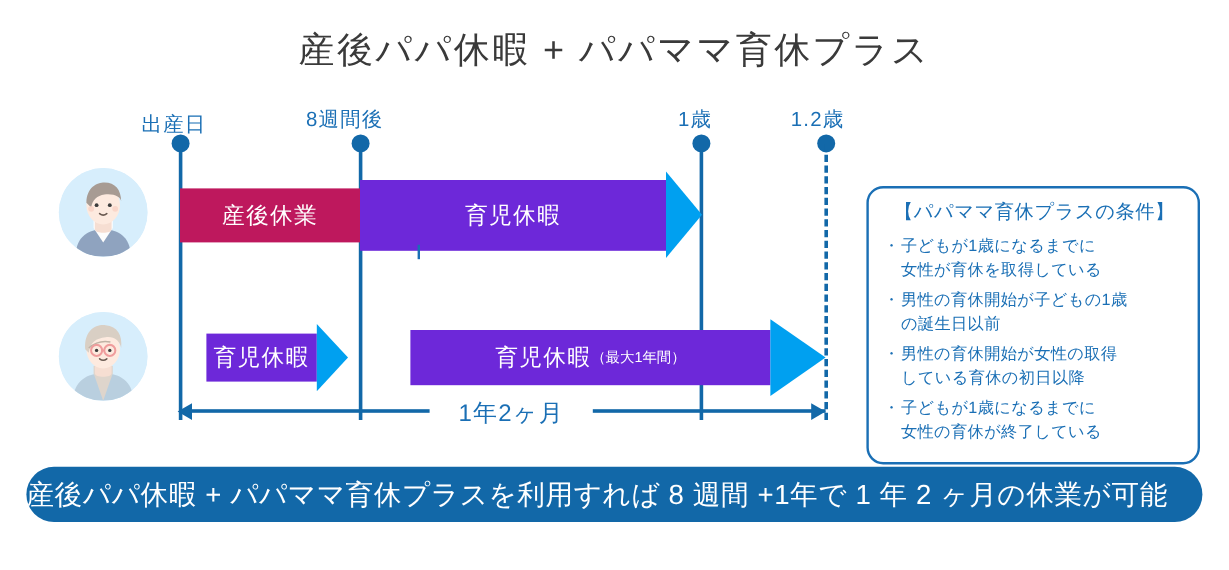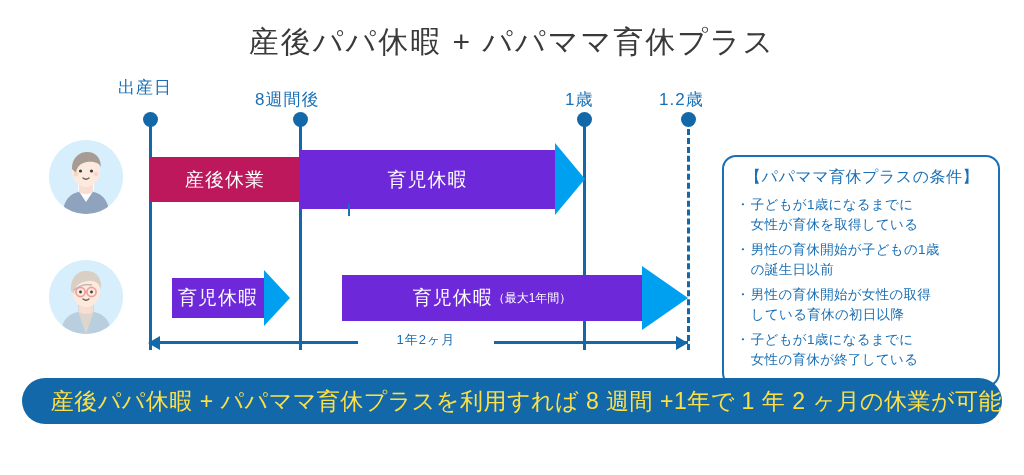--- a/index.html
+++ b/index.html
@@ -145,62 +145,62 @@
   
   .span-line {
     position: absolute;
     height: 3px;
     background: #1268a8;
   }
   .span-label {
     position: absolute;
     background: #ffffff;
     color: #1a6fb5;
-    font-size: 13px;
+    font-size: 20px;
     letter-spacing: 1px;
     text-align: center;
     padding: 0 8px;
   }
   .span-arrow-l, .span-arrow-r {
     position: absolute;
     width: 0;
     height: 0;
     border-top: 7px solid transparent;
     border-bottom: 7px solid transparent;
   }
   .span-arrow-l { border-right: 12px solid #1268a8; }
   .span-arrow-r { border-left: 12px solid #1268a8; }
 
   
   .banner {
     position: absolute;
     left: 22px;
-    top: 378px;
+    top: 389px;
     width: 980px;
     height: 46px;
     background: #1268a8;
     border-radius: 23px;
-    color: #fde047;
+    color: #ffffff;
     display: flex;
     align-items: center;
-    justify-content: flex-end;
+    justify-content: flex-start;
     font-size: 23px;
     letter-spacing: 0.5px;
     white-space: nowrap;
   }
 </style>
 </head>
 <body>
 
 <div id="root">
 
   <div class="title">産後パパ休暇 + パパママ育休プラス</div>
 
   <div>
-    <div class="tick-label" style="left:118px; top:76px;">出産日</div>
+    <div class="tick-label" style="left:118px; top:92px;">出産日</div>
     <div class="tick-dot" style="left:143px; top:112px;"></div>
     <div class="tick-line" style="left:149px; top:120px; height:230px;"></div>
 
     <div class="tick-label" style="left:255px; top:88px;">8週間後</div>
     <div class="tick-dot" style="left:293px; top:112px;"></div>
     <div class="tick-line" style="left:299px; top:120px; height:230px;"></div>
 
     <div class="tick-label" style="left:565px; top:88px;">1歳</div>
     <div class="tick-dot" style="left:577px; top:112px;"></div>
     <div class="tick-line" style="left:583px; top:120px; height:230px;"></div>

